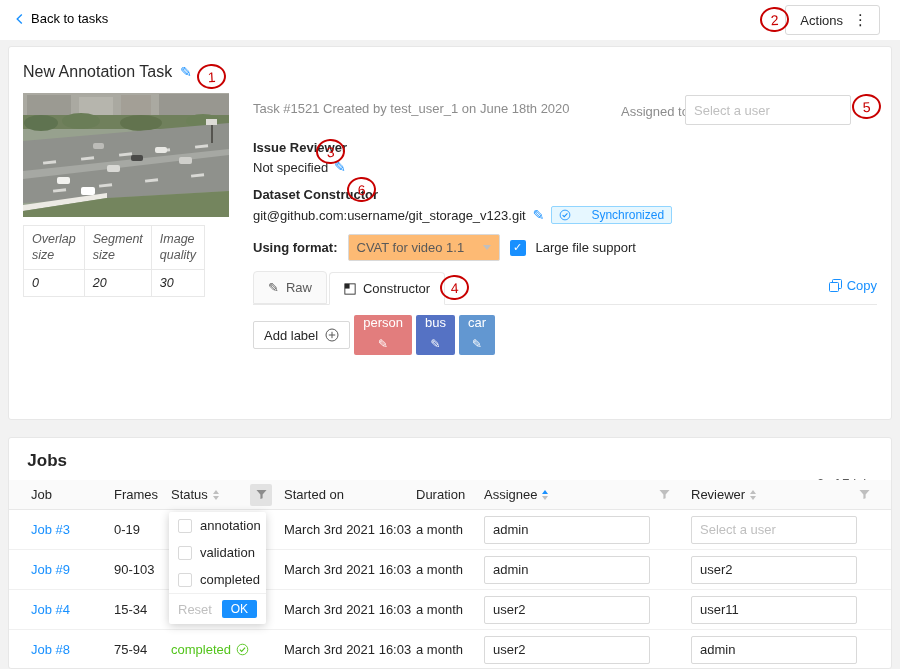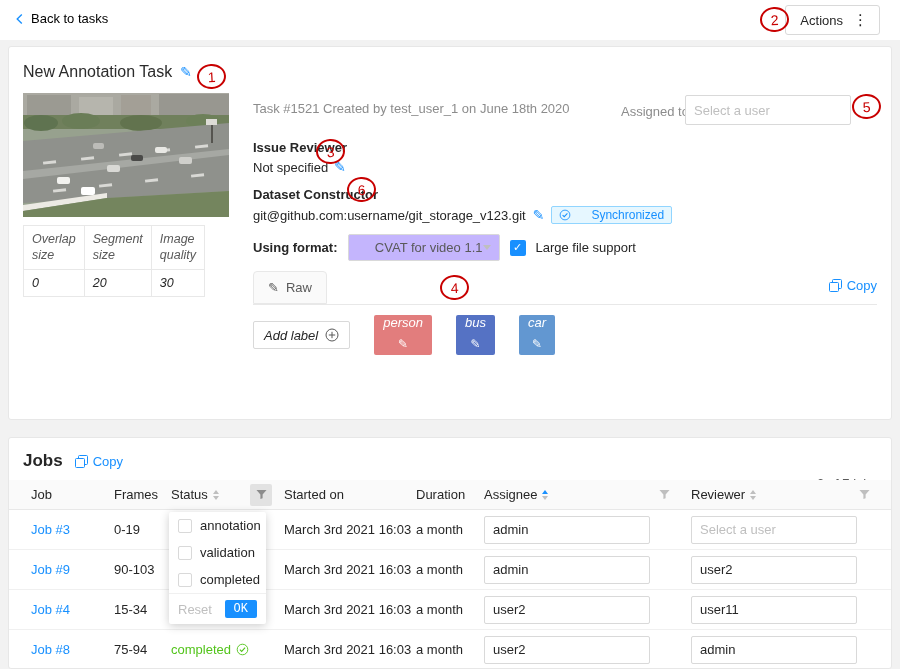--- a/index.html
+++ b/index.html
@@ -48,41 +48,41 @@
   .bold-label { font-weight:bold; font-size:13px; color:#262626; }
   .issue-label { position:absolute; left:244px; top:93px; }
   .issue-value { position:absolute; left:244px; top:112px; display:flex; gap:6px; align-items:center; }
   .repo-label { position:absolute; left:244px; top:140px; }
   .repo-row { position:absolute; left:244px; top:159px; display:flex; gap:7px; align-items:center; }
   .sync-badge { display:inline-flex; align-items:center; gap:20px; border:1px solid #91d5ff; background:#e6f7ff;
     color:#1890ff; font-size:12px; padding:1px 7px; border-radius:2px; }
 
   .format-row { position:absolute; left:244px; top:187px; display:flex; align-items:center; gap:10px; }
   .select-box { width:152px; height:27px; border:1px solid #d9d9d9; border-radius:2px; display:flex;
-    align-items:center; justify-content:flex-end; padding:0 8px; color:#595959; cursor:pointer; background:#c4b5fd; }
+    align-items:center; justify-content:space-between; padding:0 8px; color:#595959; cursor:pointer; background:#fdba74; }
   .caret-down { width:0; height:0; border-left:4px solid transparent; border-right:4px solid transparent; border-top:5px solid #bfbfbf; }
   .checkbox { width:16px; height:16px; background:#1890ff; border-radius:2px; display:inline-flex;
     align-items:center; justify-content:center; color:#fff; font-size:11px; cursor:pointer; }
   .checkbox-empty { width:14px; height:14px; border:1px solid #d9d9d9; border-radius:2px; background:#fff; cursor:pointer; flex:none; }
 
   .tabs-row { position:absolute; left:244px; top:224px; right:14px; height:34px; border-bottom:1px solid #e8e8e8;
     display:flex; align-items:flex-end; }
   .tab { height:33px; display:flex; align-items:center; gap:7px; padding:0 14px; font-size:13px;
     border:1px solid #e8e8e8; border-radius:4px 4px 0 0; margin-right:2px; cursor:pointer; background:#fafafa; color:#595959; }
   .tab.active { background:#fff; color:#262626; border-bottom:1px solid #fff; margin-bottom:-1px; }
   .copy-link { margin-left:auto; align-self:center; color:#1890ff; display:flex; align-items:center; gap:5px; cursor:pointer; padding-bottom:4px; }
 
-  .labels-row { position:absolute; left:244px; top:268px; display:flex; align-items:center; gap:24px;font-style:italic; }
+  .labels-row { position:absolute; left:244px; top:268px; display:flex; align-items:center; gap:4px; }
   .add-label-btn { height:28px; border:1px solid #d9d9d9; border-radius:2px; background:#fff; display:flex;
     align-items:center; gap:7px; padding:0 10px; cursor:pointer; color:#262626; }
   .chip { height:40px; border-radius:2px; display:flex; align-items:center; gap:7px; padding:0 9px;
     color:#fff; font-size:13px; cursor:pointer;flex-direction:column; }
 
   
-  .jobs-title-row { position:absolute; left:14px; top:13px; display:flex; align-items:center; gap:12px; }
+  .jobs-title-row { position:absolute; left:14px; top:13px; display:flex; align-items:center; gap:12px;flex-direction:column; }
   .jobs-title { font-size:17px; font-weight:bold; }
   .jobs-count { position:absolute; right:14px; top:19px; color:#595959;margin-top:19px; }
 
   .jtable { position:absolute; left:0; top:42px; width:100%; }
   .jheader, .jrow { display:grid; grid-template-columns:83px 57px 113px 132px 68px 207px 1fr;
     padding-left:22px; align-items:center; }
   .jheader { height:30px; background:#fafafa; border-bottom:1px solid #e8e8e8; font-size:13px; color:#262626; }
   .jrow { height:40px; border-bottom:1px solid #f0f0f0; }
   .hcell { display:flex; align-items:center; }
   .sorter { display:inline-flex; flex-direction:column; gap:2px; margin-left:5px; cursor:pointer; }
@@ -99,21 +99,21 @@
   .job-link { color:#1890ff; cursor:pointer; text-decoration:none; }
   .status-text.completed { color:#52c41a; display:inline-flex; align-items:center; gap:5px; }
   .cell-input { width:166px; height:28px; }
 
   
   .dropdown { position:absolute; left:160px; top:74px; width:97px; background:#fff; border-radius:2px;
     box-shadow:0 2px 10px rgba(0,0,0,.2); z-index:30; }
   .dd-item { display:flex; align-items:center; gap:8px; padding:6px 9px; cursor:pointer; }
   .dd-footer { border-top:1px solid #f0f0f0; display:flex; align-items:center; justify-content:space-between; padding:6px 9px; }
   .dd-reset { color:#bfbfbf; cursor:pointer; }
-  .dd-ok { background:#1890ff; color:#fff; border:none; border-radius:2px; font-size:12px; padding:2px 9px; cursor:pointer; font-family:Liberation Mono, monospace; }
+  .dd-ok { background:#1890ff; color:#fff; border:none; border-radius:2px; font-size:12px; padding:2px 9px; cursor:pointer; font-family:Liberation Sans, sans-serif; }
 
   
   .callout { position:absolute; width:29px; height:25px; border:2px solid #c80000; border-radius:50%;
     color:#c80000; display:flex; align-items:center; justify-content:center; font-size:14px; z-index:40;
     transform:rotate(-3deg); background:transparent; }
   .c1{left:197px; top:64px;} .c2{left:760px; top:7px;} .c3{left:316px; top:139px;}
   .c4{left:440px; top:275px;} .c5{left:852px; top:94px;} .c6{left:347px; top:177px;}
 </style>
 </head>
 <body>
@@ -227,20 +227,27 @@
       </div>
       <span class="checkbox">✓</span>
       <span>Large file support</span>
     </div>
 
     <div class="tabs-row">
       <div class="tab">
         <span style="color:#595959;">✎</span>
         <span>Raw</span>
       </div>
+      <div class="tab active">
+        <svg width="12" height="12" viewBox="0 0 14 14">
+            <rect x="1" y="1" width="12" height="12" fill="none" stroke="#262626"></rect>
+            <rect x="1" y="1" width="5.5" height="5.5" fill="#262626"></rect>
+          </svg>
+        <span>Constructor</span>
+      </div>
       <span class="copy-link">
         <svg width="13" height="13" viewBox="0 0 13 13">
             <rect x="3.5" y="0.5" width="9" height="9" rx="1" fill="none" stroke="#1890ff"></rect>
             <rect x="0.5" y="3.5" width="9" height="9" rx="1" fill="#fff" stroke="#1890ff"></rect>
           </svg>
         <span>Copy</span>
       </span>
     </div>
 
     <div class="labels-row">

